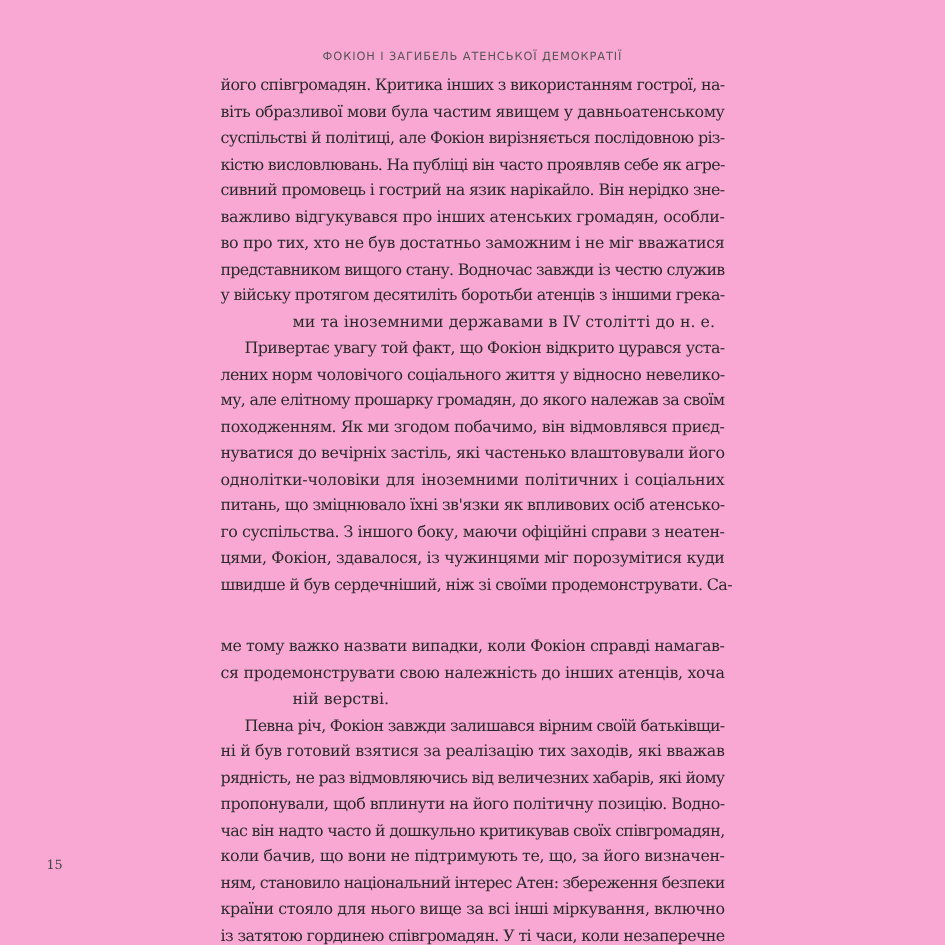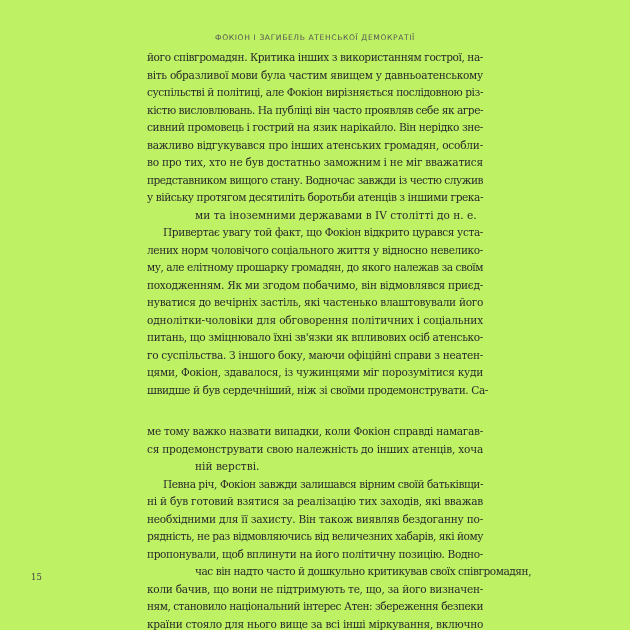--- a/index.html
+++ b/index.html
@@ -10,21 +10,21 @@
     body {
       width: 630px;
       height: 630px;
       position: relative;
       overflow: hidden;
     }
     .page {
       position: absolute;
       left: 0; top: 0;
       width: 630px; height: 630px;
-      background: #bef264;
+      background: #f9a8d4;
     }
     .running-head {
       position: absolute;
       top: 33px;
       left: 0;
       width: 630px;
       text-align: center;
       font-family: "DejaVu Sans", sans-serif;
       font-size: 7.6px;
       letter-spacing: 0.6px;
@@ -82,33 +82,32 @@
       <span class="line" style="display: block; letter-spacing: -0.233px;">важливо відгукувався про інших атенських громадян, особли-</span>
       <span class="line" style="display: block; letter-spacing: -0.244px;">во про тих, хто не був достатньо заможним і не міг вважатися</span>
       <span class="line" style="display: block; letter-spacing: -0.5px;">представником вищого стану. Водночас завжди із честю служив</span>
       <span class="line" style="display: block; letter-spacing: -0.441px;">у війську протягом десятиліть боротьби атенців з іншими грека-</span>
       <span class="line last" style="display: block;">ми та іноземними державами в IV столітті до н. е.</span>
       <span class="line indent" style="display: block; letter-spacing: -0.401px;">Привертає увагу той факт, що Фокіон відкрито цурався уста-</span>
       <span class="line" style="display: block; letter-spacing: -0.384px;">лених норм чоловічого соціального життя у відносно невелико-</span>
       <span class="line" style="display: block; letter-spacing: -0.483px;">му, але елітному прошарку громадян, до якого належав за своїм</span>
       <span class="line" style="display: block; letter-spacing: -0.304px;">походженням. Як ми згодом побачимо, він відмовлявся приєд-</span>
       <span class="line" style="display: block; letter-spacing: -0.315px;">нуватися до вечірніх застіль, які частенько влаштовували його</span>
-      <span class="line" style="display: block; letter-spacing: -0.158px;">однолітки-чоловіки для обговорення політичних і соціальних</span>
+      <span class="line" style="display: block; letter-spacing: -0.158px;">однолітки-чоловіки для іноземними політичних і соціальних</span>
       <span class="line" style="display: block; letter-spacing: -0.379px;">питань, що зміцнювало їхні зв'язки як впливових осіб атенсько-</span>
       <span class="line" style="display: block; letter-spacing: -0.32px;">го суспільства. З іншого боку, маючи офіційні справи з неатен-</span>
       <span class="line" style="display: block; letter-spacing: -0.274px;">цями, Фокіон, здавалося, із чужинцями міг порозумітися куди</span>
       <span class="line" style="display: block; letter-spacing: -0.428px;">швидше й був сердечніший, ніж зі своїми продемонструвати. Са-</span>
       <span class="line" style="display: block; letter-spacing: -0.309px; margin-top: 24px;">ме тому важко назвати випадки, коли Фокіон справді намагав-</span>
       <span class="line" style="display: block; letter-spacing: -0.232px;">ся продемонструвати свою належність до інших атенців, хоча</span>
       <span class="line last" style="display: block;">ній верстві.</span>
       <span class="line indent" style="display: block; letter-spacing: -0.476px;">Певна річ, Фокіон завжди залишався вірним своїй батьківщи-</span>
       <span class="line" style="display: block; letter-spacing: -0.236px;">ні й був готовий взятися за реалізацію тих заходів, які вважав</span>
-      <span class="line" style="display: block; letter-spacing: -0.239px;">необхідними для її захисту. Він також виявляв бездоганну по-</span>
       <span class="line" style="display: block; letter-spacing: -0.469px;">рядність, не раз відмовляючись від величезних хабарів, які йому</span>
       <span class="line" style="display: block; letter-spacing: -0.371px;">пропонували, щоб вплинути на його політичну позицію. Водно-</span>
-      <span class="line" style="display: block; letter-spacing: -0.487px; margin-left: 48px;">час він надто часто й дошкульно критикував своїх співгромадян,</span>
+      <span class="line" style="display: block; letter-spacing: -0.487px;">час він надто часто й дошкульно критикував своїх співгромадян,</span>
       <span class="line" style="display: block; letter-spacing: -0.287px;">коли бачив, що вони не підтримують те, що, за його визначен-</span>
       <span class="line" style="display: block; letter-spacing: -0.505px;">ням, становило національний інтерес Атен: збереження безпеки</span>
       <span class="line" style="display: block; letter-spacing: -0.291px;">країни стояло для нього вище за всі інші міркування, включно</span>
       <span class="line" style="display: block; letter-spacing: -0.423px;">із затятою гординею співгромадян. У ті часи, коли незаперечне</span>
     </div>
   <div class="folio">15</div>
 </div>
 
 </body></html>

